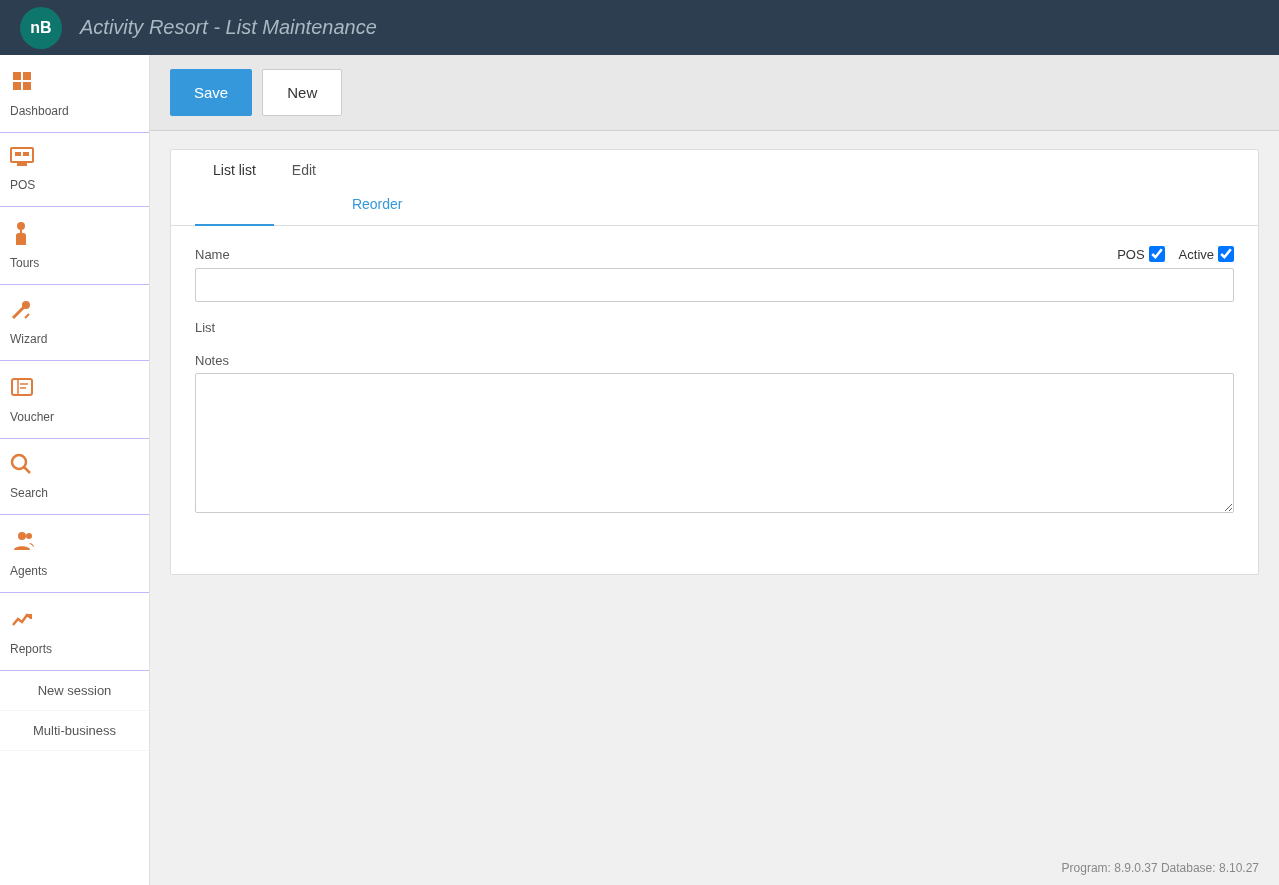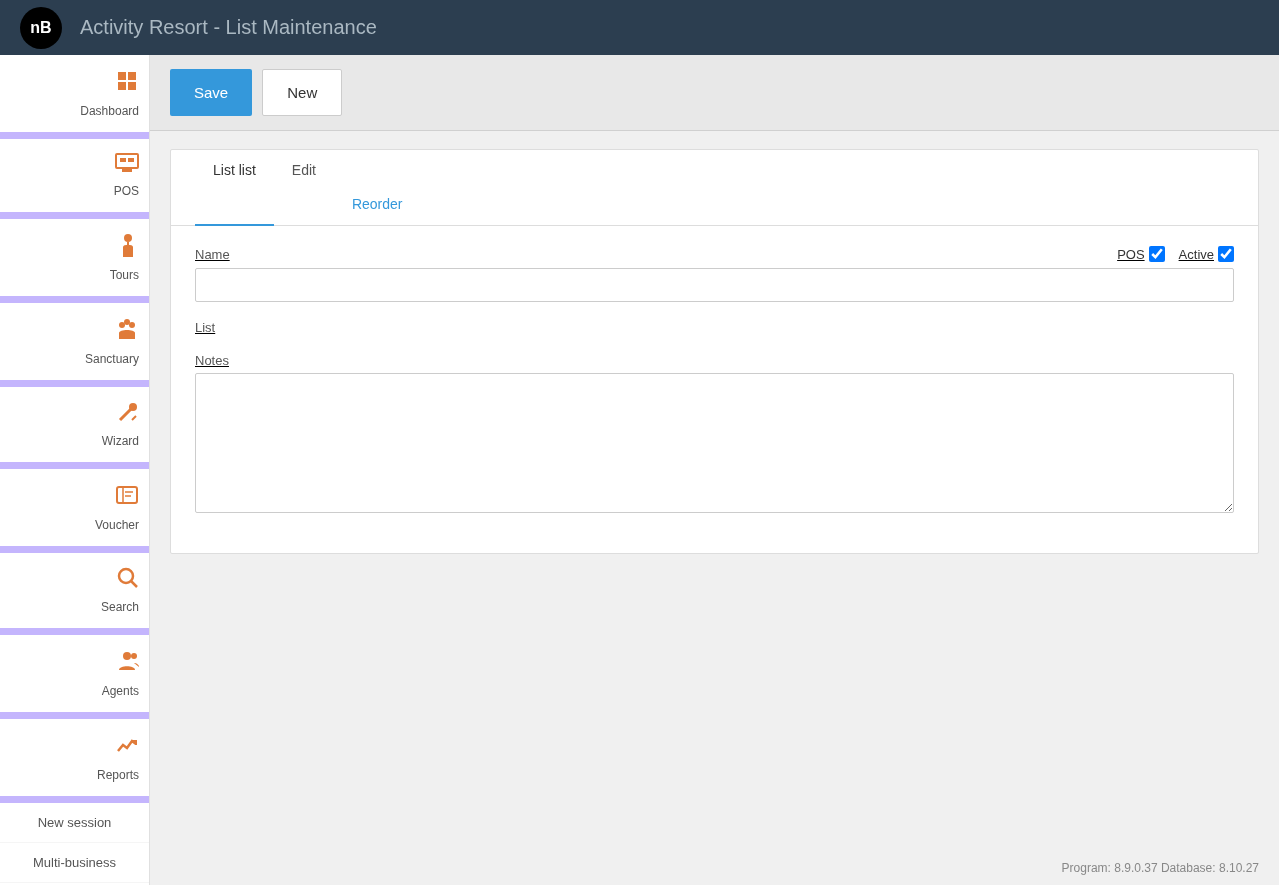--- a/index.html
+++ b/index.html
@@ -12,32 +12,33 @@
       height: 55px;
       display: flex;
       align-items: center;
       padding: 0 20px;
       flex-shrink: 0;
     }
     .header-logo {
       width: 42px;
       height: 42px;
       border-radius: 50%;
-      background: #000000;
+      background: #0f766e;
       display: flex;
       align-items: center;
       justify-content: center;
       font-weight: bold;
       font-size: 16px;
       color: white;
       margin-right: 18px;
       flex-shrink: 0;
     }
     .header-title {
       font-size: 20px;
+      font-style: italic;
       color: white;
       font-weight: 300;
     }
     .header-title span {
       color: #aab8c2;
       font-weight: 300;
     }
 
     
     .layout {
@@ -52,24 +53,24 @@
       background: white;
       border-right: 1px solid #e0e0e0;
       display: flex;
       flex-direction: column;
       flex-shrink: 0;
       overflow-y: auto;
     }
     .sidebar-item {
       display: flex;
       flex-direction: column;
-      align-items: flex-end;
+      align-items: flex-start;
       padding: 14px 10px;
       cursor: pointer;
-      border-bottom: 7px solid #c4b5fd;
+      border-bottom: 1px solid #c4b5fd;
       color: #555;
       text-decoration: none;
     }
     .sidebar-icon {
       font-size: 22px;
       color: #e07b39;
       margin-bottom: 5px;
     }
     .sidebar-label {
       font-size: 12px;
@@ -150,22 +151,21 @@
       border-bottom: 2px solid #3498db;
       color: #333;
     }
     .tab.link-tab {
       color: #3498db;
       margin-top: 34px;
     }
 
     
     .form-body {
-      padding: 20px 24px 19px;
-      text-decoration: underline;
+      padding: 20px 24px 40px;
     }
     .form-row {
       margin-bottom: 18px;
     }
     .form-label {
       font-size: 13px;
       color: #555;
       margin-bottom: 5px;
       display: block;
     }
@@ -279,31 +279,20 @@
       <span class="sidebar-icon">
         <svg width="22" height="24" viewBox="0 0 22 24" fill="#e07b39">
             <circle cx="11" cy="5" r="4"></circle>
             <path d="M6 24 L6 14 C6 11 16 11 16 14 L16 24"></path>
             <line x1="11" y1="9" x2="11" y2="24" stroke="#e07b39" stroke-width="2"></line>
           </svg>
       </span>
       <span class="sidebar-label">Tours</span>
     </div>
 
-    <div class="sidebar-item">
-      <span class="sidebar-icon">
-        <svg width="24" height="24" viewBox="0 0 24 24" fill="#e07b39">
-            <circle cx="7" cy="8" r="3"></circle>
-            <circle cx="17" cy="8" r="3"></circle>
-            <circle cx="12" cy="5" r="3"></circle>
-            <path d="M4 16 C4 12 20 12 20 16 L20 22 L4 22 Z"></path>
-          </svg>
-      </span>
-      <span class="sidebar-label">Sanctuary</span>
-    </div>
 
     <div class="sidebar-item">
       <span class="sidebar-icon">
         <svg width="22" height="22" viewBox="0 0 22 22" fill="#e07b39">
             <line x1="3" y1="19" x2="15" y2="7" stroke="#e07b39" stroke-width="3"></line>
             <circle cx="16" cy="6" r="4"></circle>
             <line x1="15" y1="19" x2="19" y2="15" stroke="#e07b39" stroke-width="2"></line>
           </svg>
       </span>
       <span class="sidebar-label">Wizard</span>

